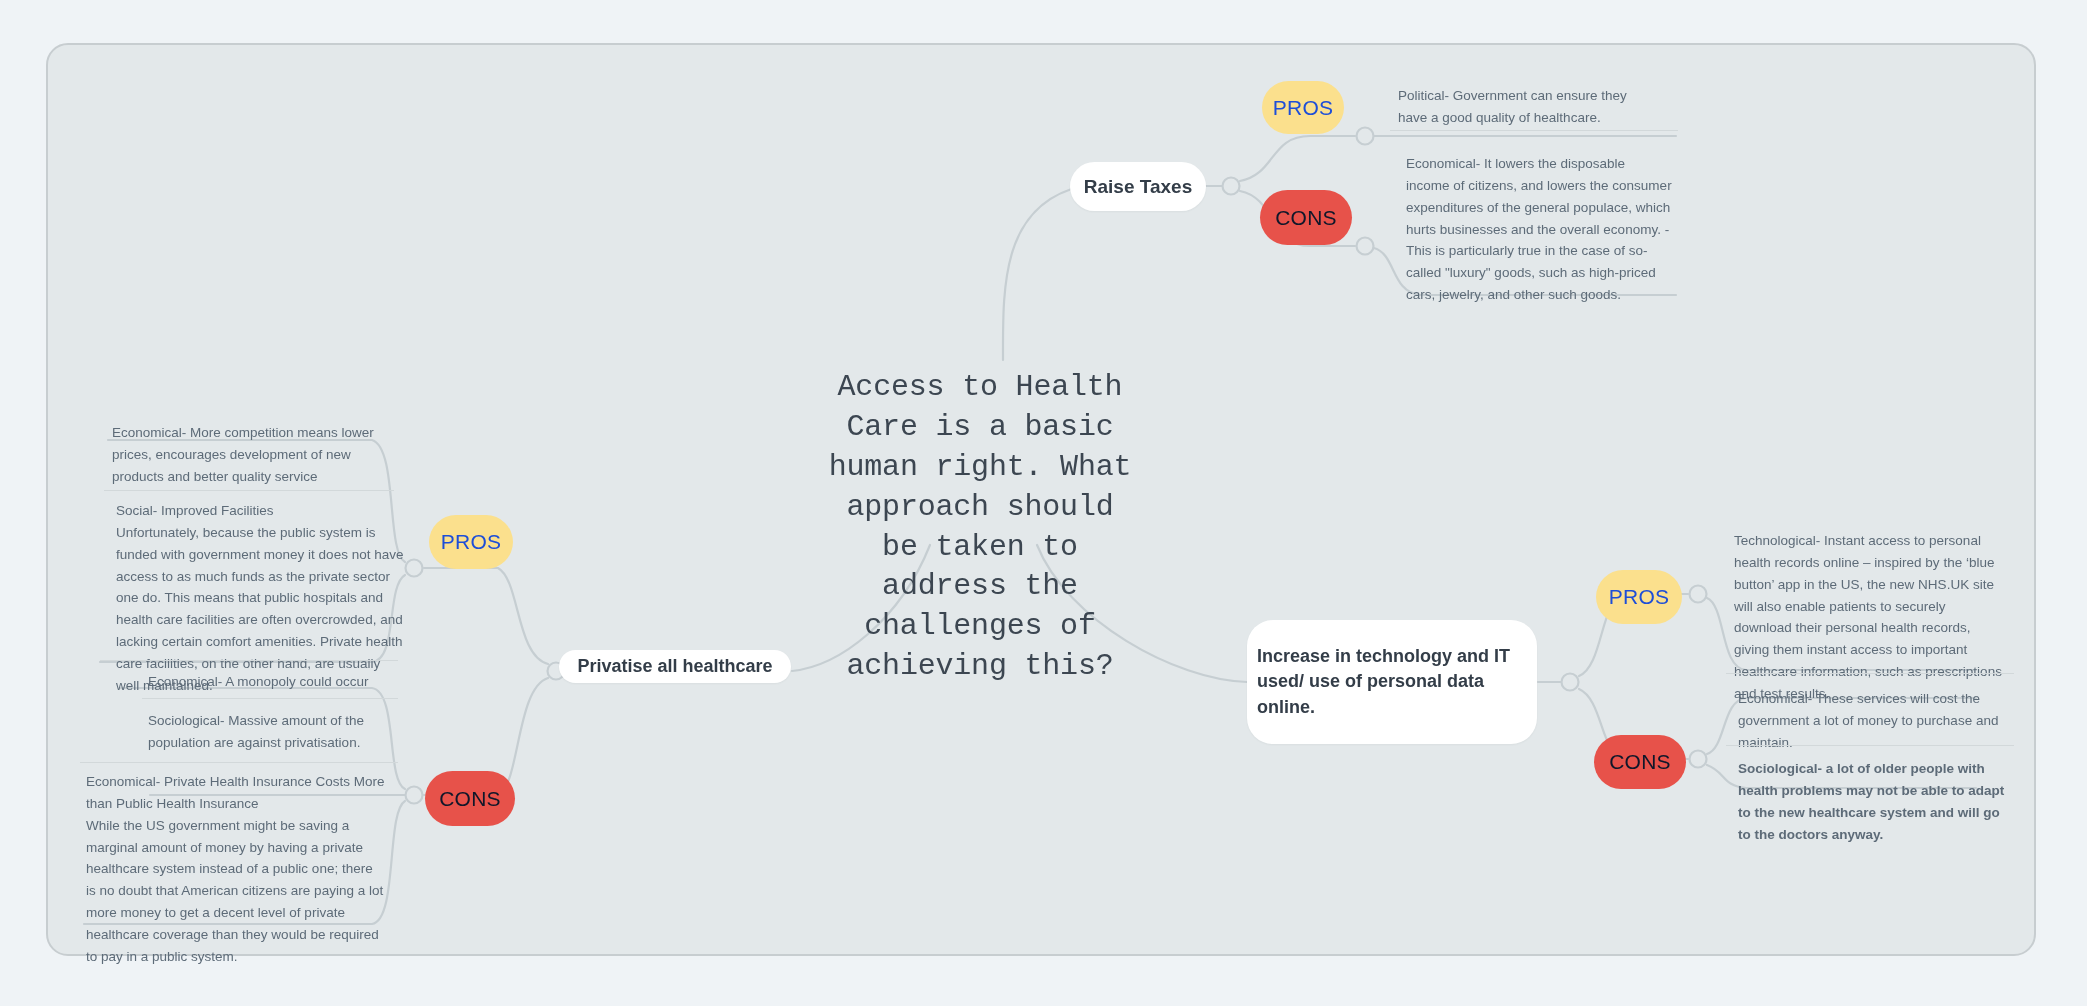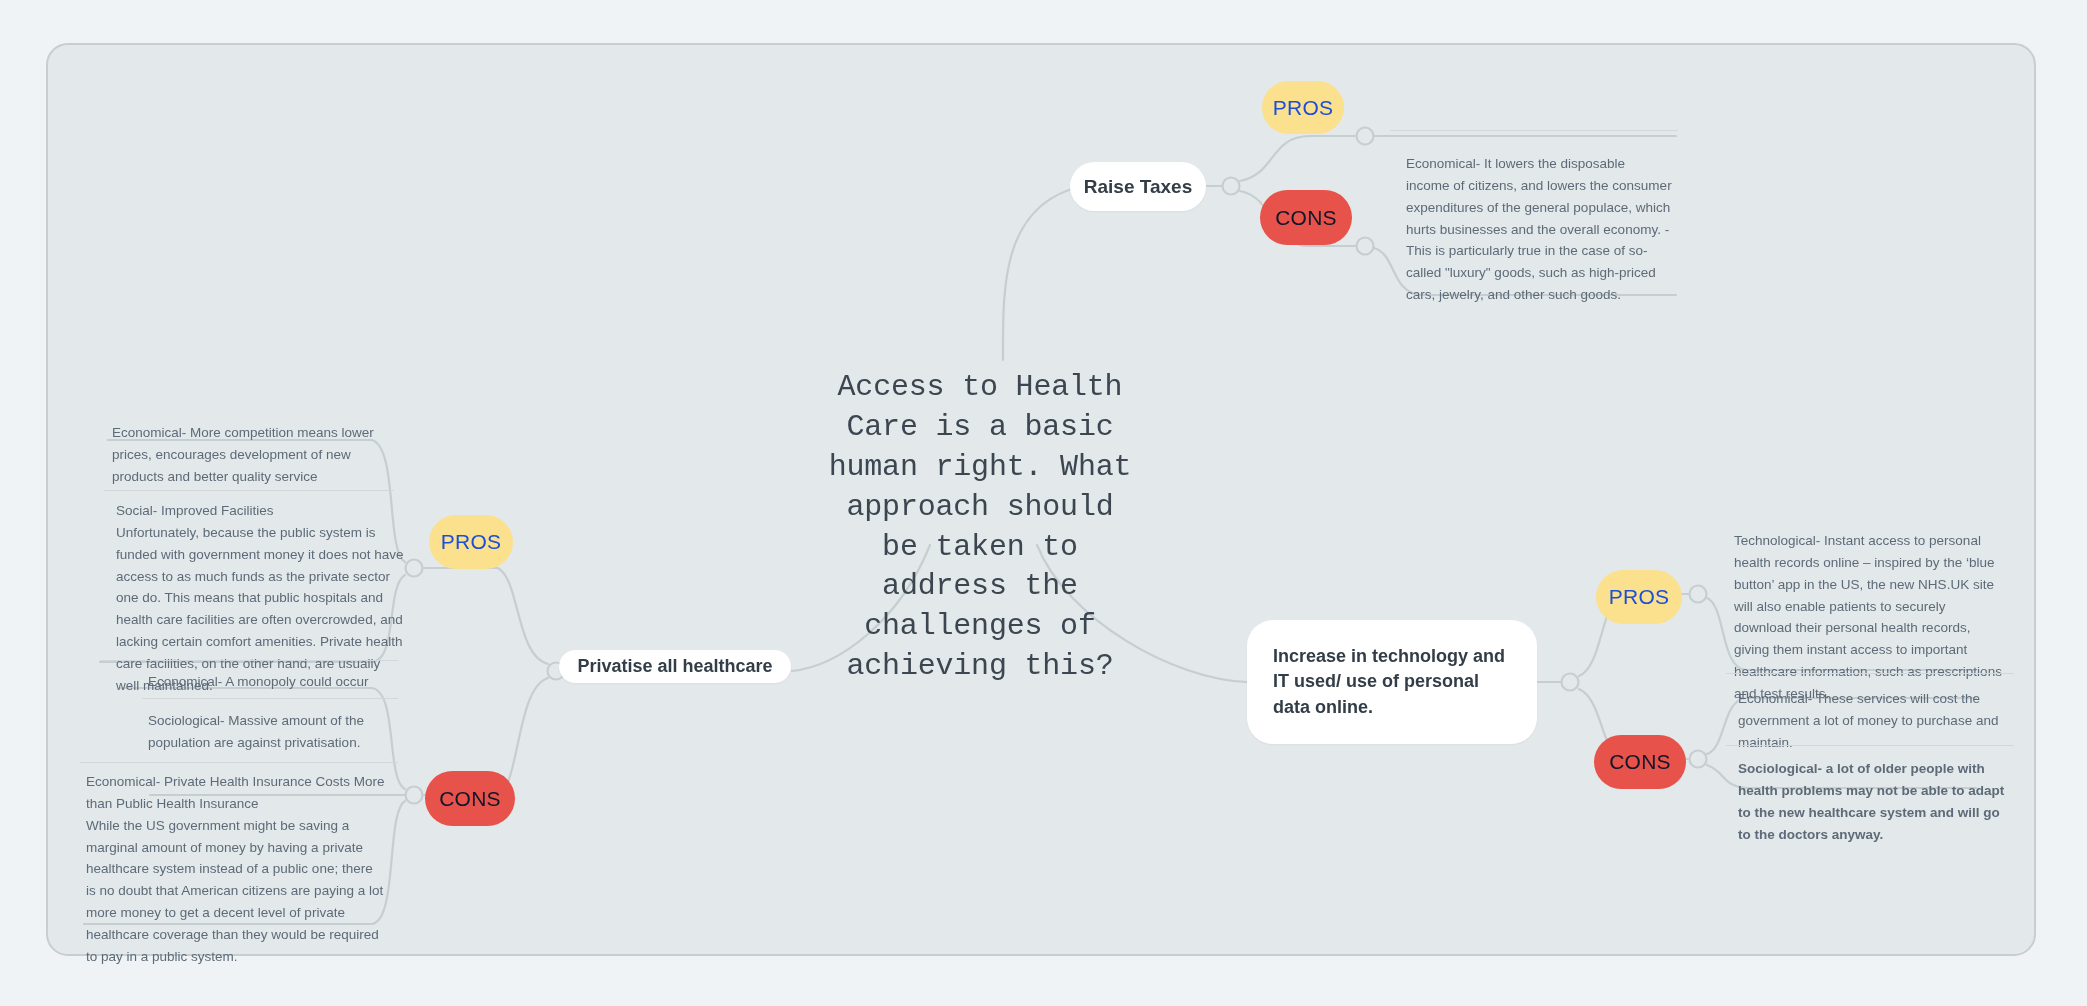--- a/index.html
+++ b/index.html
@@ -149,20 +149,21 @@
   </svg>
 
   <div class="node root-node" style="left:820px; top:368px; width:320px;">Access to Health Care is a basic human right. What approach should be taken to address the challenges of achieving this?</div>
 
   <div class="node topic" style="left:1070px; top:162px; width:136px; height:49px; font-size:19px;">Raise Taxes</div>
 
   <div class="node tag pros" style="left:1262px; top:81px; width:82px; height:53px;">PROS</div>
 
   <div class="node tag cons" style="left:1260px; top:190px; width:92px; height:55px;">CONS</div>
 
+  <div class="leaf" style="left:1398px; top:85px; width:248px;">Political- Government can ensure they have a good quality of healthcare.</div>
 
   <div class="sep" style="left:1390px; top:130px; width:288px;"></div>
 
   <div class="leaf" style="left:1406px; top:153px; width:266px;">Economical- It lowers the disposable income of citizens, and lowers the consumer expenditures of the general populace, which hurts businesses and the overall economy. - This is particularly true in the case of so-called "luxury" goods, such as high-priced cars, jewelry, and other such goods.</div>
 
   <div class="node topic" style="left:559px; top:650px; width:232px; height:33px; font-size:18px;">Privatise all healthcare</div>
 
   <div class="node tag pros" style="left:429px; top:515px; width:84px; height:54px;">PROS</div>
 
   <div class="node tag cons" style="left:425px; top:771px; width:90px; height:55px;">CONS</div>
@@ -180,21 +181,21 @@
 
   <div class="sep" style="left:142px; top:698px; width:256px;"></div>
 
   <div class="leaf" style="left:148px; top:710px; width:240px;">Sociological- Massive amount of the population are against privatisation.</div>
 
   <div class="sep" style="left:80px; top:762px; width:318px;"></div>
 
   <div class="leaf" style="left:86px; top:771px; width:300px;">Economical- Private Health Insurance Costs More than Public Health Insurance
 While the US government might be saving a marginal amount of money by having a private healthcare system instead of a public one; there is no doubt that American citizens are paying a lot more money to get a decent level of private healthcare coverage than they would be required to pay in a public system.</div>
 
-  <div class="node topic block" style="left:1247px; top:620px; width:290px; height:124px; font-size:18px; padding:0 26px;">Increase in technology and IT used/ use of personal data online.</div>
+  <div class="node topic block" style="left:1247px; top:620px; width:290px; height:124px; font-size:18px; padding:0 10px;">Increase in technology and IT used/ use of personal data online.</div>
 
   <div class="node tag pros" style="left:1596px; top:570px; width:86px; height:54px;">PROS</div>
 
   <div class="node tag cons" style="left:1594px; top:735px; width:92px; height:54px;">CONS</div>
 
   <div class="leaf" style="left:1734px; top:530px; width:272px;">Technological- Instant access to personal health records online – inspired by the ‘blue button’ app in the US, the new NHS.UK site will also enable patients to securely download their personal health records, giving them instant access to important healthcare information, such as prescriptions and test results.</div>
 
   <div class="sep" style="left:1726px; top:673px; width:288px;"></div>
 
   <div class="leaf" style="left:1738px; top:688px; width:264px;">Economical- These services will cost the government a  lot of money to purchase and maintain.</div>

